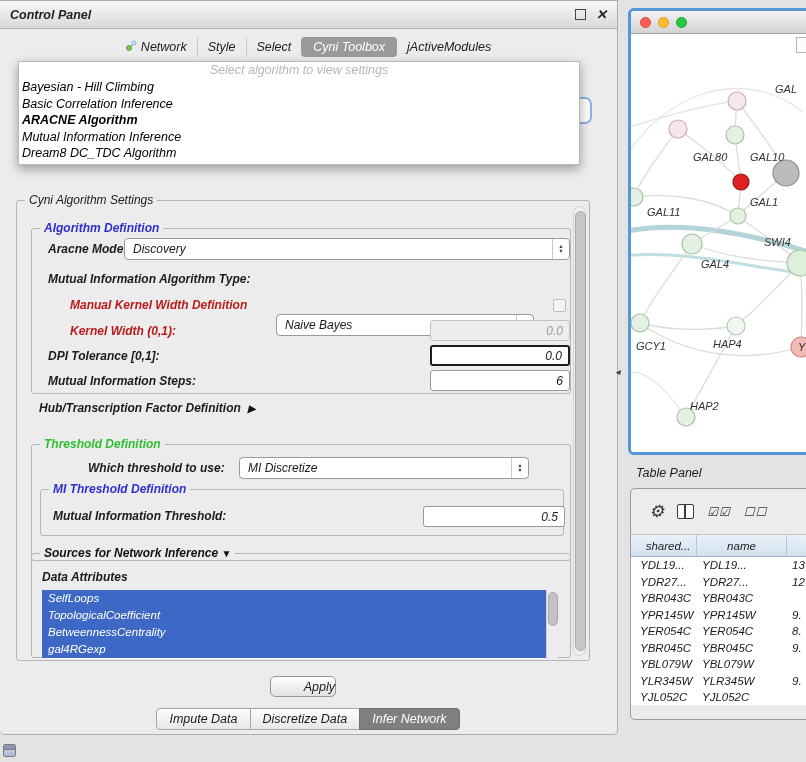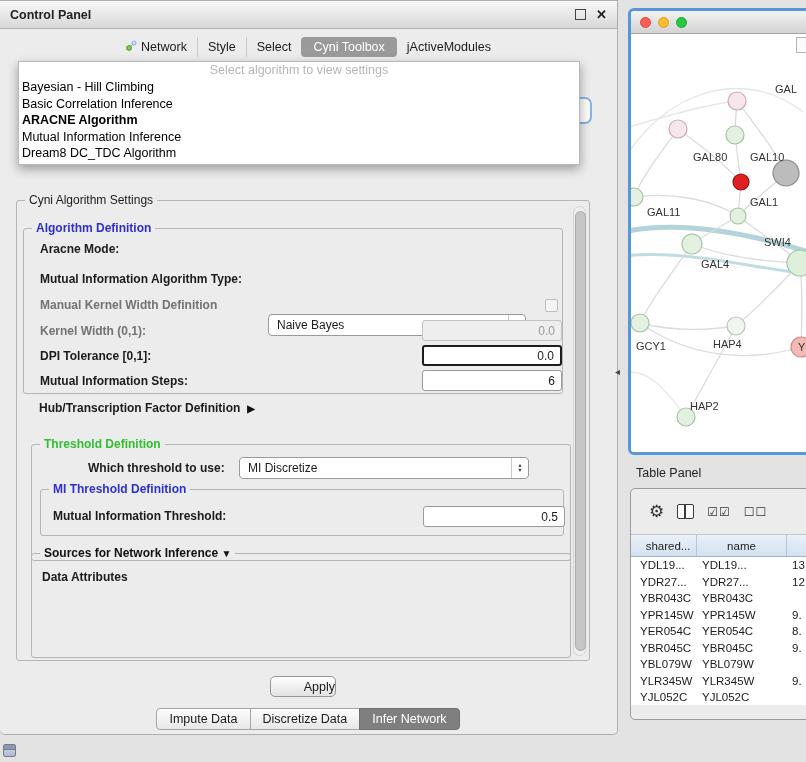--- a/index.html
+++ b/index.html
@@ -1,18 +1,18 @@
 <!DOCTYPE html>
 <html><head>
 <meta charset="utf-8">
 <style>
   html,body{margin:0;padding:0;}
   body{width:806px;height:762px;background:#e3e3e3;position:relative;overflow:hidden;
        font-family:"Liberation Sans",sans-serif;font-size:12px;color:#1b1b1b;}
-  .abs{position:absolute;}
+  .abs{position:absolute;font-style:italic;}
 
   
   #control-panel{left:0;top:0;width:618px;height:735px;background:#ececec;
     border:1px solid #aeaeae;border-left:none;border-radius:0 0 5px 5px;box-sizing:border-box;}
   .titlebar{left:0;top:0;right:0;height:28px;background:linear-gradient(#f8f8f8,#d8d8d8);
     border-bottom:1px solid #b2b2b2;display:flex;align-items:center;padding:0 10px;box-sizing:border-box;}
   .titlebar .ttl{font-weight:600;font-size:12.5px;color:#222;flex:1;}
   .win-square{width:9px;height:9px;border:1.5px solid #444;display:inline-block;margin-right:10px;}
   .win-close{font-weight:bold;font-size:13px;color:#222;}
 
@@ -37,21 +37,21 @@
   .gtitle.green{color:#2fbf2f;font-weight:bold;}
   .gtitle.plainbold{color:#111;font-weight:bold;}
 
   #settings-group{left:16px;top:199px;width:574px;height:461px;}
   .sscroll{right:3px;top:5px;width:13px;height:450px;background:#efefef;border:1px solid #d4d4d4;
     border-radius:7px;box-sizing:border-box;}
   .sscroll .thumb{position:absolute;left:1px;top:4px;width:9px;height:438px;background:#c6c6c6;
     border:1px solid #ababab;border-radius:6px;}
 
   .flabel{position:absolute;font-weight:bold;font-size:12px;color:#1b1b1b;white-space:nowrap;}
-  .flabel.disabled{color:#737373;}
+  .flabel.disabled{color:#b91c1c;margin-left:22px;}
   .combo{position:absolute;background:#fff;border:1px solid #9a9a9a;border-radius:4px;
     display:flex;align-items:center;box-sizing:border-box;}
   .combo .val{flex:1;padding-left:8px;font-size:12px;}
   .combo .arrows{width:16px;height:100%;border-left:1px solid #c8c8c8;display:flex;flex-direction:column;
     align-items:center;justify-content:center;font-size:5.5px;line-height:5px;color:#444;}
   .tfield{position:absolute;background:#fff;border:1px solid #9a9a9a;border-radius:3px;
     font-size:12px;display:flex;align-items:center;justify-content:flex-end;padding:0 6px;box-sizing:border-box;}
   .tfield.disabled{background:#eeeeee;color:#9b9b9b;border-color:#c2c2c2;}
   .tfield.strong{border:2px solid #1d1d1d;}
   .cbox{position:absolute;width:13px;height:13px;border:1px solid #bdbdbd;background:#f4f4f4;border-radius:2px;box-sizing:border-box;}
@@ -161,24 +161,31 @@
     <div class="popup-item">Dream8 DC_TDC Algorithm</div>
   </div>
 
   <div id="settings-group" class="group">
     <span class="gtitle">Cyni Algorithm Settings</span>
 
     <div class="sscroll abs">
         <div class="thumb"></div>
       </div>
 
-    <div class="group" style="left:6px;top:27px;width:540px;height:166px;">
+    <div class="group" style="left:14px;top:27px;width:540px;height:166px;">
       <span class="gtitle blue">Algorithm Definition</span>
 
       <span class="flabel" style="left:16px;top:13px;">Aracne Mode:</span>
+      <div class="combo" style="left:92px;top:9px;width:446px;height:22px;">
+        <span class="val">Discovery</span>
+        <span class="arrows">
+            <span>▲</span>
+            <span>▼</span>
+          </span>
+      </div>
 
       <span class="flabel" style="left:16px;top:43px;">Mutual Information Algorithm Type:</span>
       <div class="combo" style="left:244px;top:39px;width:258px;height:22px;margin-top:46px;">
         <span class="val">Naive Bayes</span>
         <span class="arrows">
             <span>▲</span>
             <span>▼</span>
           </span>
       </div>
 
@@ -226,20 +233,29 @@
         </div>
       </div>
     </div>
 
     <div class="group" style="left:14px;top:352px;width:540px;height:105px;">
       <span class="gtitle plainbold">
         <span>Sources for Network Inference</span>
         <span class="tri">▼</span>
       </span>
       <span class="flabel" style="left:10px;top:16px;">Data Attributes</span>
+      <div class="attr-list">
+        <div class="attr-item">SelfLoops</div>
+        <div class="attr-item">TopologicalCoefficient</div>
+        <div class="attr-item">BetweennessCentrality</div>
+        <div class="attr-item">gal4RGexp</div>
+        <div class="lscroll">
+            <div class="thumb"></div>
+          </div>
+      </div>
     </div>
   </div>
 
   <div id="apply-btn" class="button">
     <span>Apply</span>
   </div>
 
   <div class="btabs abs">
     <div class="btab"><span>Impute Data</span></div>
     <div class="btab"><span>Discretize Data</span></div>

